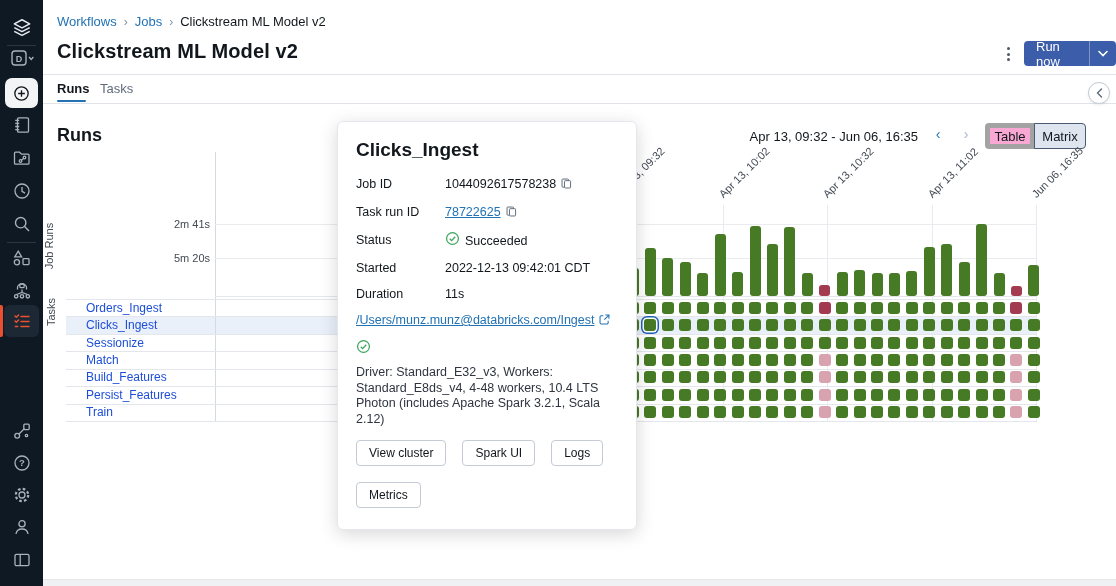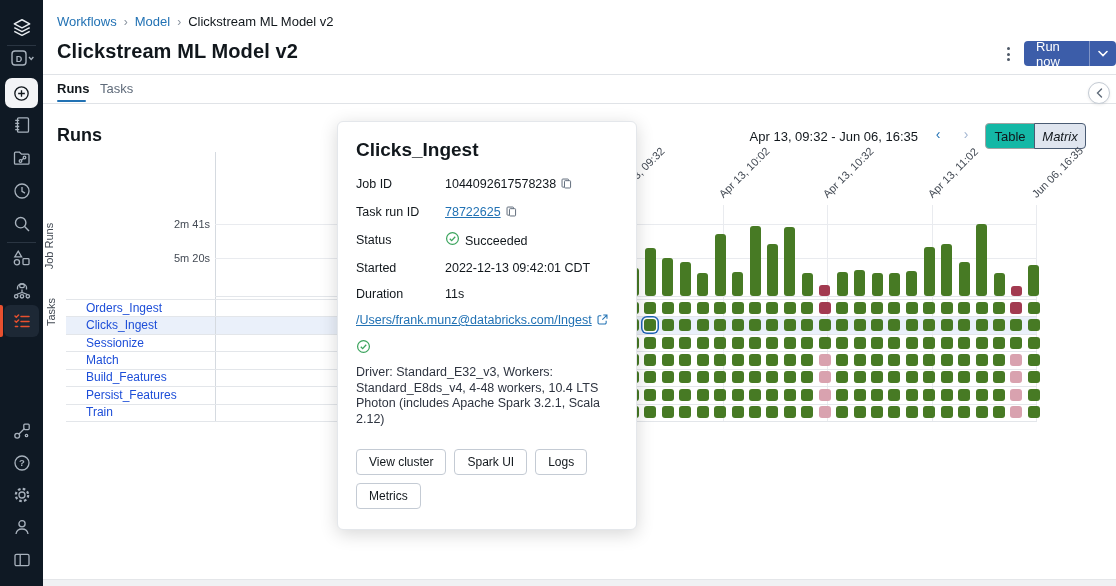--- a/index.html
+++ b/index.html
@@ -30,23 +30,23 @@
   .tab { position:absolute; top:81px; font-size:13px; cursor:pointer; }
   .tab.active { font-weight:700; color:#11171C; }
   .tab.inactive { color:#5F6B7A; }
   .tab-underline { position:absolute; top:100px; height:2px; background:#2272B4; border-radius:1px; }
   .collapse-btn { position:absolute; left:1088px; top:82px; width:22px; height:22px; border:1px solid #C4CBD4; background:#fff; border-radius:50%; z-index:30; display:flex; align-items:center; justify-content:center; color:#5F6B7A; font-size:12px; cursor:pointer; box-shadow:0 1px 3px rgba(0,0,0,.08); }
 
   
   .runs-heading { position:absolute; left:57px; top:125px; font-size:18px; font-weight:700; }
   .date-range { position:absolute; left:700px; top:129px; width:218px; text-align:right; font-size:13px; color:#11171C; }
   .pg-arrow { position:absolute; top:126px; font-size:14px; width:20px; text-align:center; cursor:pointer; }
-  .seg { position:absolute; top:123px; height:26px; display:flex; align-items:center; justify-content:center; font-size:13px; background:#14b8a6; border:1px solid #a3a3a3; cursor:pointer; }
+  .seg { position:absolute; top:123px; height:26px; display:flex; align-items:center; justify-content:center; font-size:13px; background:#f9a8d4; border:5px solid #a3a3a3; cursor:pointer; }
   .seg.table { left:985px; width:50px; border-radius:4px 0 0 4px; }
-  .seg.matrix { left:1034px; width:52px; border-radius:0 4px 4px 0; background:#DFE5EF; border:1px solid #4A5B73;font-style:italic; }
+  .seg.matrix { left:1034px; width:52px; border-radius:0 4px 4px 0; background:#DFE5EF; border:1px solid #4A5B73; }
 
   
   #chart { position:absolute; left:0; top:0; width:1116px; height:586px; z-index:1; }
   .gridline { position:absolute; background:#E9EBEF; }
   .axisline { position:absolute; background:#D5DAE0; }
   .rowline  { position:absolute; background:#E3E6EA; height:1px; }
   .row-highlight { position:absolute; background:#EAF0FA; }
   .ytick { position:absolute; width:60px; text-align:right; font-size:11px; color:#434A54; }
   .vlabel { position:absolute; font-size:11px; color:#434A54; text-align:center; transform:rotate(-90deg); }
   .task-label { position:absolute; left:86px; font-size:12px; color:#1d4ed8; white-space:nowrap; }
@@ -60,21 +60,21 @@
   .popover h3 { font-size:19px; font-weight:700; margin-bottom:14px; }
   .p-row { display:flex; margin-bottom:8px; font-size:12.5px; line-height:18px; }
   .p-label { width:89px; flex:none; color:#11171C; }
   .p-value { flex:1; min-width:0; color:#11171C; }
   .p-value a { color:#2272B4; cursor:pointer; }
   .p-value .wrap { word-break:break-all; }
   .icon-inline { display:inline-block; vertical-align:-2px; margin-left:4px; cursor:pointer; }
   .status-wrap { display:flex; align-items:center; gap:5px; }
   .cluster-name { display:flex; gap:8px; align-items:flex-start; font-weight:600; margin-bottom:6px; }
   .cluster-desc { font-size:12.5px; line-height:15.5px; color:#2E3440; }
-  .p-buttons { display:flex; flex-wrap:wrap; gap:8px; margin-top:22px; }
+  .p-buttons { display:flex; flex-wrap:wrap; gap:16px; margin-top:13px; }
   .p-btn { border:1px solid #C4CBD4; background:#fff; border-radius:4px; font-size:12px; padding:5px 12px; font-family:"Liberation Sans",sans-serif; color:#11171C; cursor:pointer; }
 
   .bottom-strip { position:absolute; left:43px; right:0; top:579px; height:7px; background:#F0F1F3; border-top:1px solid #E4E6E9; z-index:5; }
 </style>
 </head>
 <body>
 
 <div id="chart">
     <div class="row-highlight" style="left: 66px; top: 316.43px; width: 971px; height: 17.43px; background: rgb(234, 240, 250);"></div>
     <div class="axisline" style="left: 215px; top: 152px; width: 1px; height: 269px;"></div>
@@ -300,21 +300,21 @@
     <div class="cell" style="left: 958.17px; top: 406.295px; background: rgb(71, 122, 36);"></div>
     <div class="cell" style="left: 975.6px; top: 406.295px; background: rgb(71, 122, 36);"></div>
     <div class="cell" style="left: 993.03px; top: 406.295px; background: rgb(71, 122, 36);"></div>
     <div class="cell" style="left: 1010.46px; top: 406.295px; background: rgb(217, 162, 175);"></div>
     <div class="cell" style="left: 1027.89px; top: 406.295px; background: rgb(71, 122, 36);"></div>
   </div>
 
 <div class="breadcrumb">
   <a>Workflows</a>
   <span class="sep">›</span>
-  <a>Model</a>
+  <a>Jobs</a>
   <span class="sep">›</span>
   <span>Clickstream ML Model v2</span>
 </div>
 
 <h1 class="page-title">Clickstream ML Model v2</h1>
 
 <div class="kebab">
     <i></i>
     <i></i>
     <i></i>
@@ -381,21 +381,21 @@
       </div>
       <div class="p-row">
         <div class="p-label">Started</div>
         <div class="p-value">2022-12-13 09:42:01 CDT</div>
       </div>
       <div class="p-row">
         <div class="p-label">Duration</div>
         <div class="p-value">11s</div>
       </div>
       <div class="p-row">
-        <div class="p-value"><span class="wrap"><a style="text-decoration:underline">/Users/frank.munz@databricks.com/Ingest</a><span class="icon-inline"><svg width="13" height="13" viewBox="0 0 16 16" fill="none" stroke="#2272B4" stroke-width="1.3">
+        <div class="p-value"><span class="wrap"><a style="text-decoration:underline">/Users/munz.munz@databricks.com/Ingest</a><span class="icon-inline"><svg width="13" height="13" viewBox="0 0 16 16" fill="none" stroke="#2272B4" stroke-width="1.3">
                 <path d="M6.5 3.5H4A1.5 1.5 0 002.5 5v7A1.5 1.5 0 004 13.5h7a1.5 1.5 0 001.5-1.5V9.5"></path>
                 <path d="M9 2.5h4.5V7M13.2 2.8L7.8 8.2"></path>
               </svg></span></span></div>
       </div>
       <div class="p-row">
         <div class="p-value">
           <div class="cluster-name">
             <span><svg width="15" height="15" viewBox="0 0 16 16" fill="none" stroke="#3BA45D" stroke-width="1.3">
                 <circle cx="8" cy="8" r="6.3"></circle>
                 <path d="M5.1 8.3l2 2 3.8-4.1" stroke-width="1.4"></path>

